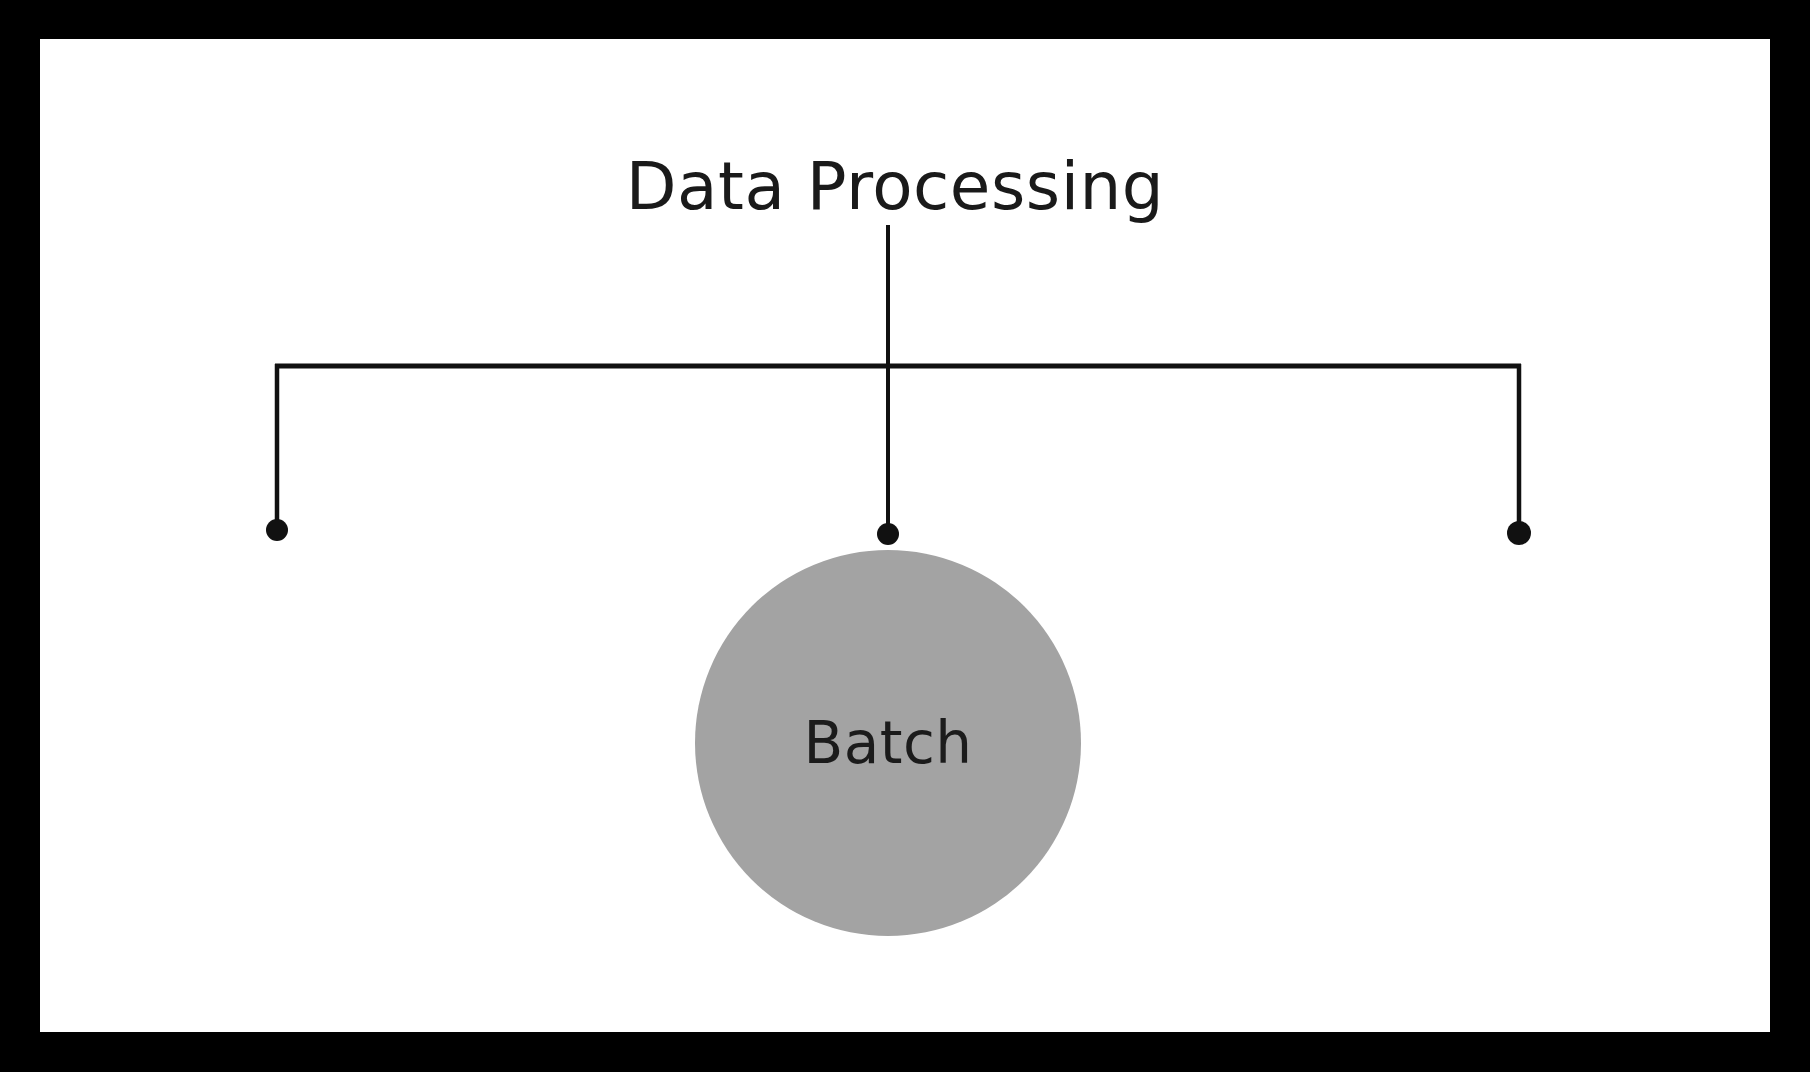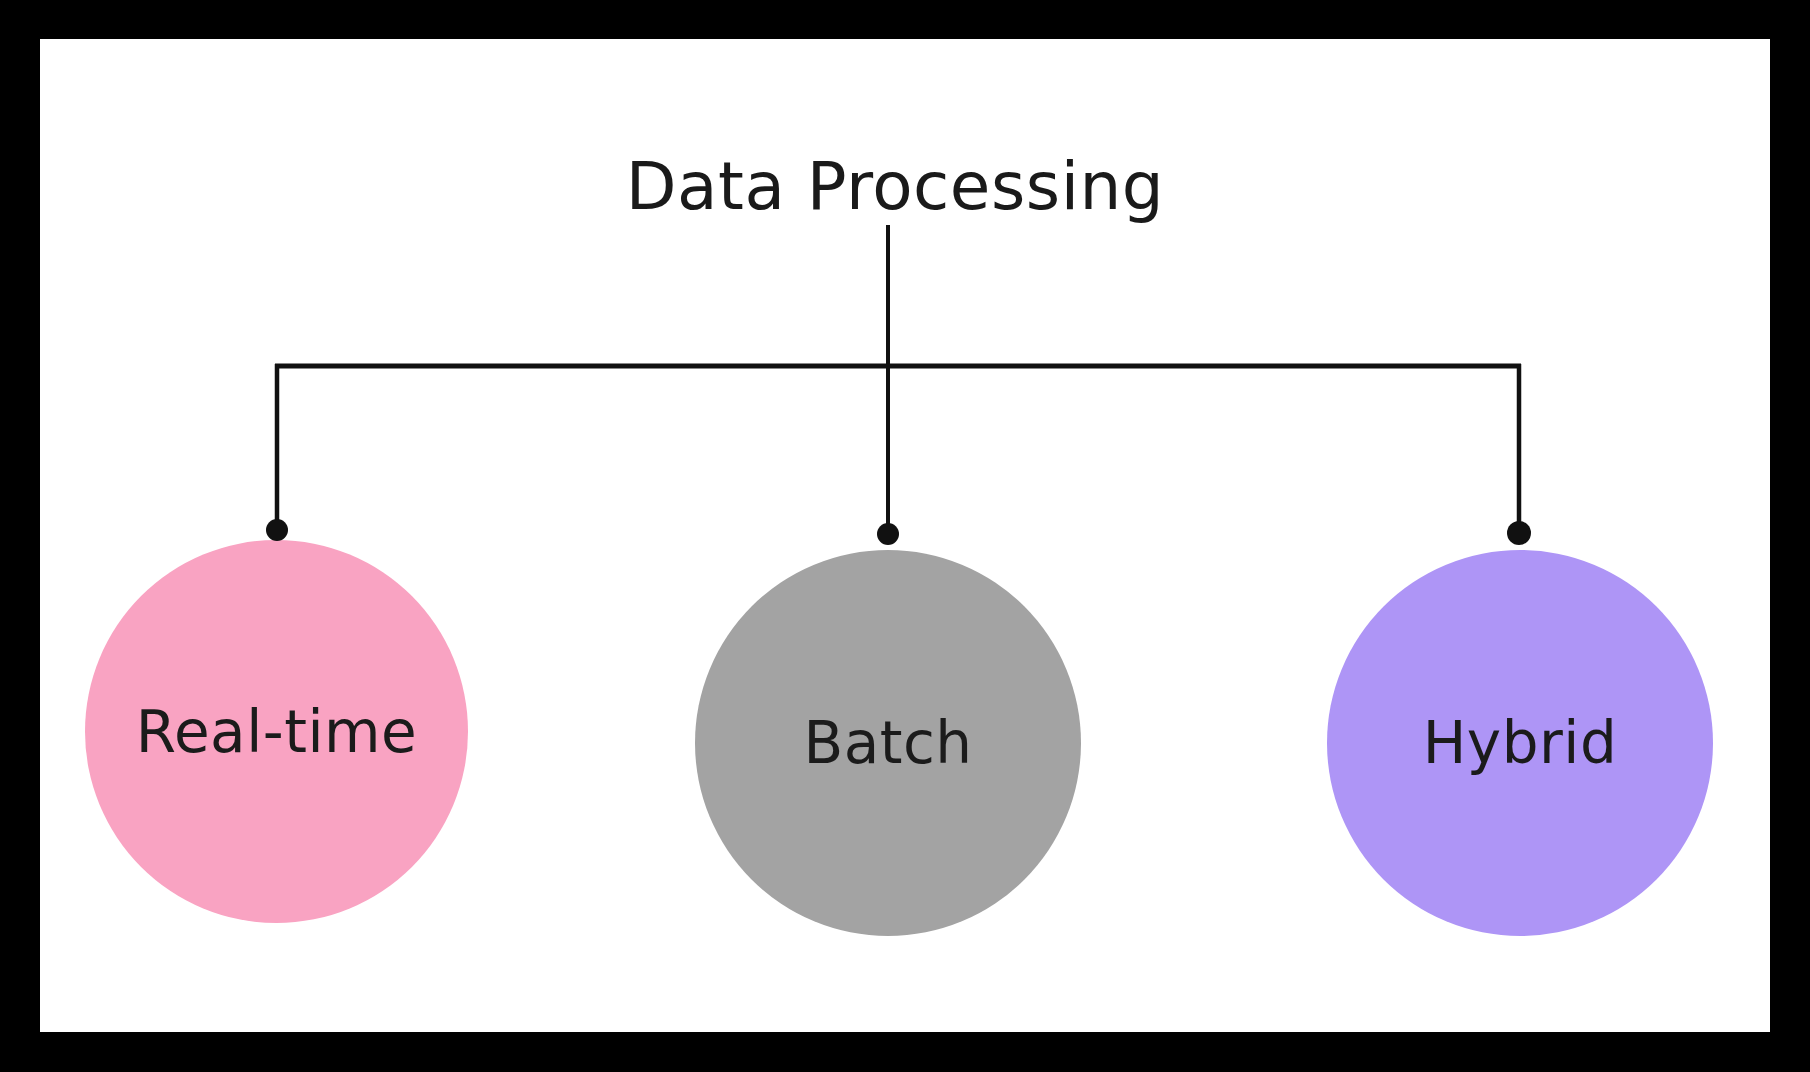--- a/index.html
+++ b/index.html
@@ -63,31 +63,25 @@
   }
 </style>
 </head>
 <body>
 
 <div class="stage">
   <div class="canvas">
 
     <div class="diagram-title" style="left:855px;">Data Processing</div>
 
-    <div class="node" style="left: 45px; top: 501px; width: 383px; height: 383px; background-color: rgb(249, 163, 194);">
-      <span class="node-label">Real-time</span>
-    </div>
 
     <div class="node" style="left: 655px; top: 511px; width: 386px; height: 386px; background-color: #a3a3a3;">
       <span class="node-label">Batch</span>
     </div>
 
-    <div class="node" style="left: 1287px; top: 511px; width: 386px; height: 386px; background-color: rgb(174, 149, 246);">
-      <span class="node-label">Hybrid</span>
-    </div>
 
   </div>
 
   <svg class="connector-svg" viewBox="0 0 1810 1072">
     <g class="connector-lines" style="stroke: rgb(17, 17, 17);">
       <line x1="888" y1="225" x2="888" y2="533" stroke-width="4"></line>
       <line x1="275" y1="366" x2="1521" y2="366" stroke-width="5"></line>
       <line x1="277" y1="364" x2="277" y2="529" stroke-width="4.5"></line>
       <line x1="1519" y1="364" x2="1519" y2="532" stroke-width="4.5"></line>
     </g>

